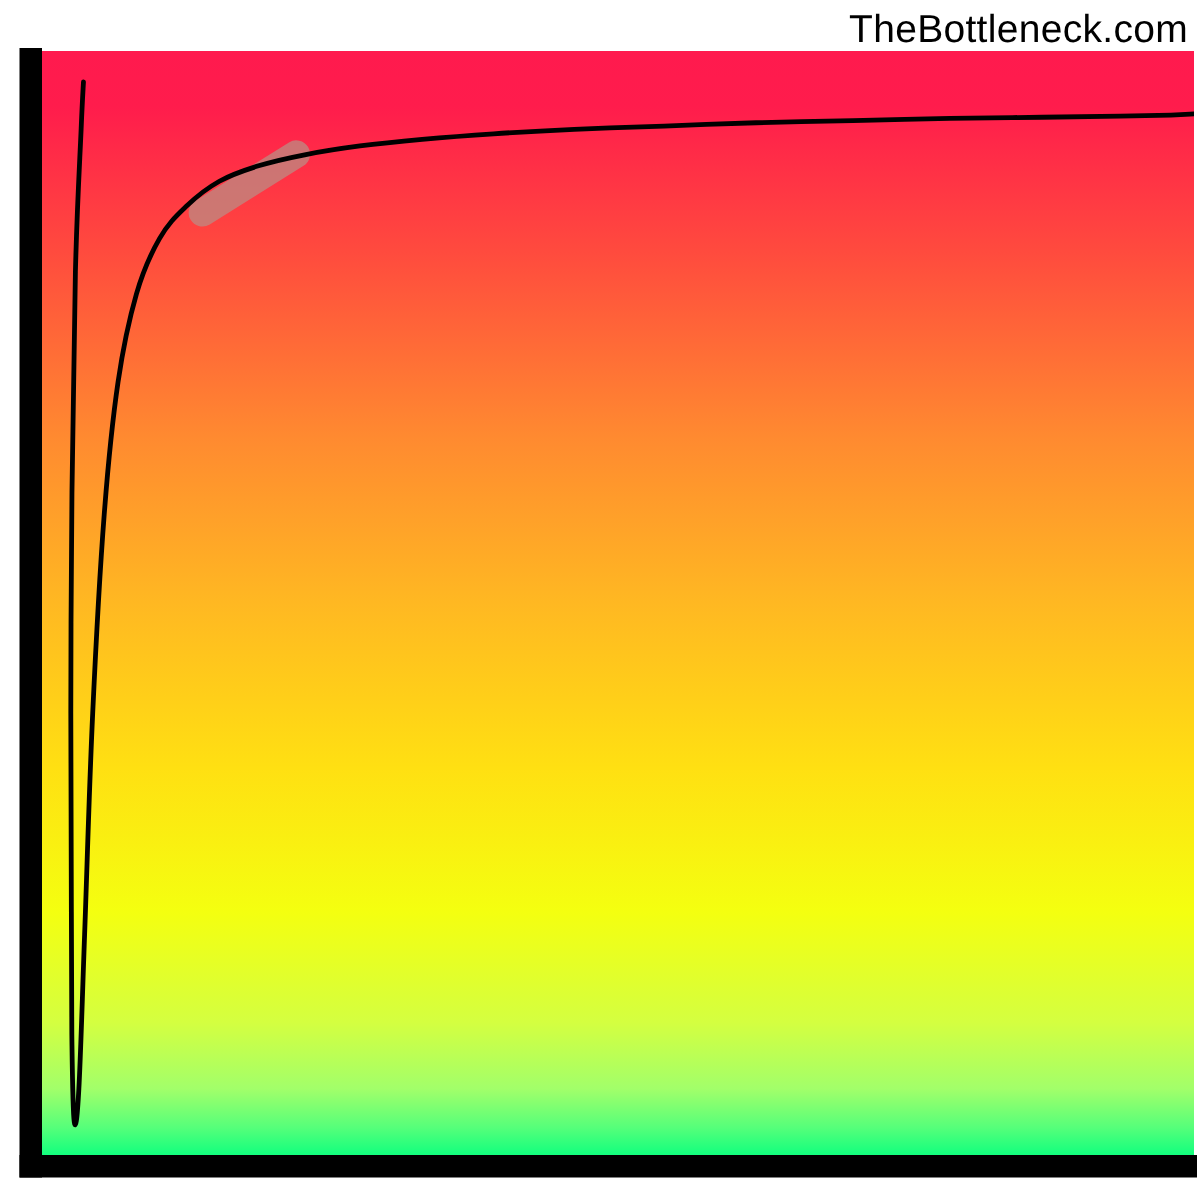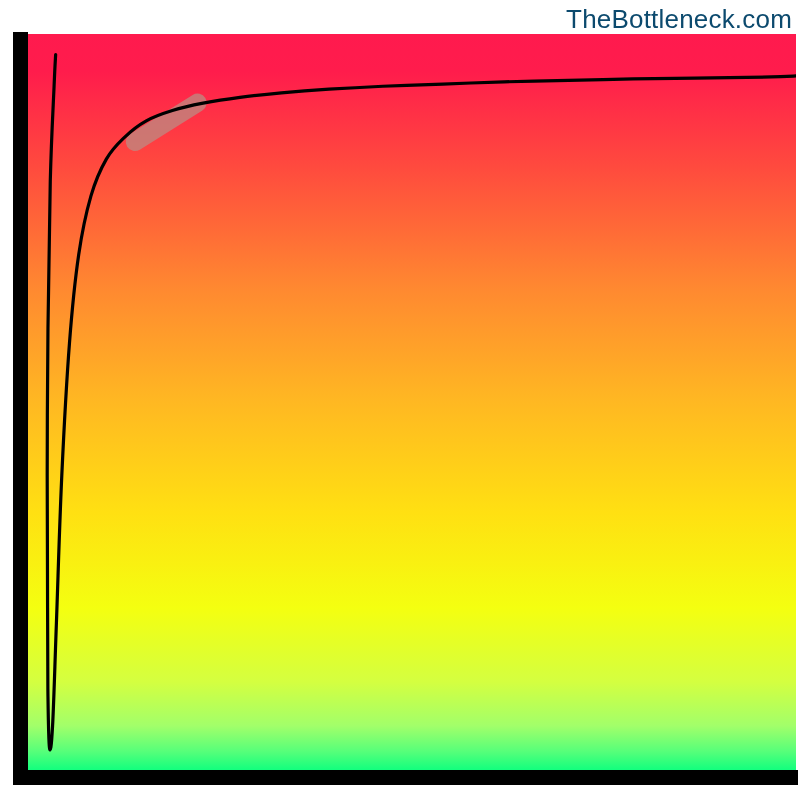--- a/index.html
+++ b/index.html
@@ -14,21 +14,21 @@
     position: relative;
     width: 800px;
     height: 800px;
   }
   .watermark {
     position: absolute;
     top: 4px;
     right: 8px;
     font-family: Arial, Helvetica, sans-serif;
     font-size: 26px;
-    color: #0c4a6e;
+    color: #000000;
     letter-spacing: 0.2px;
     font-weight: 400;
     z-index: 10;
   }
   svg {
     display: block;
   }
 </style>
 </head>
 <body>

